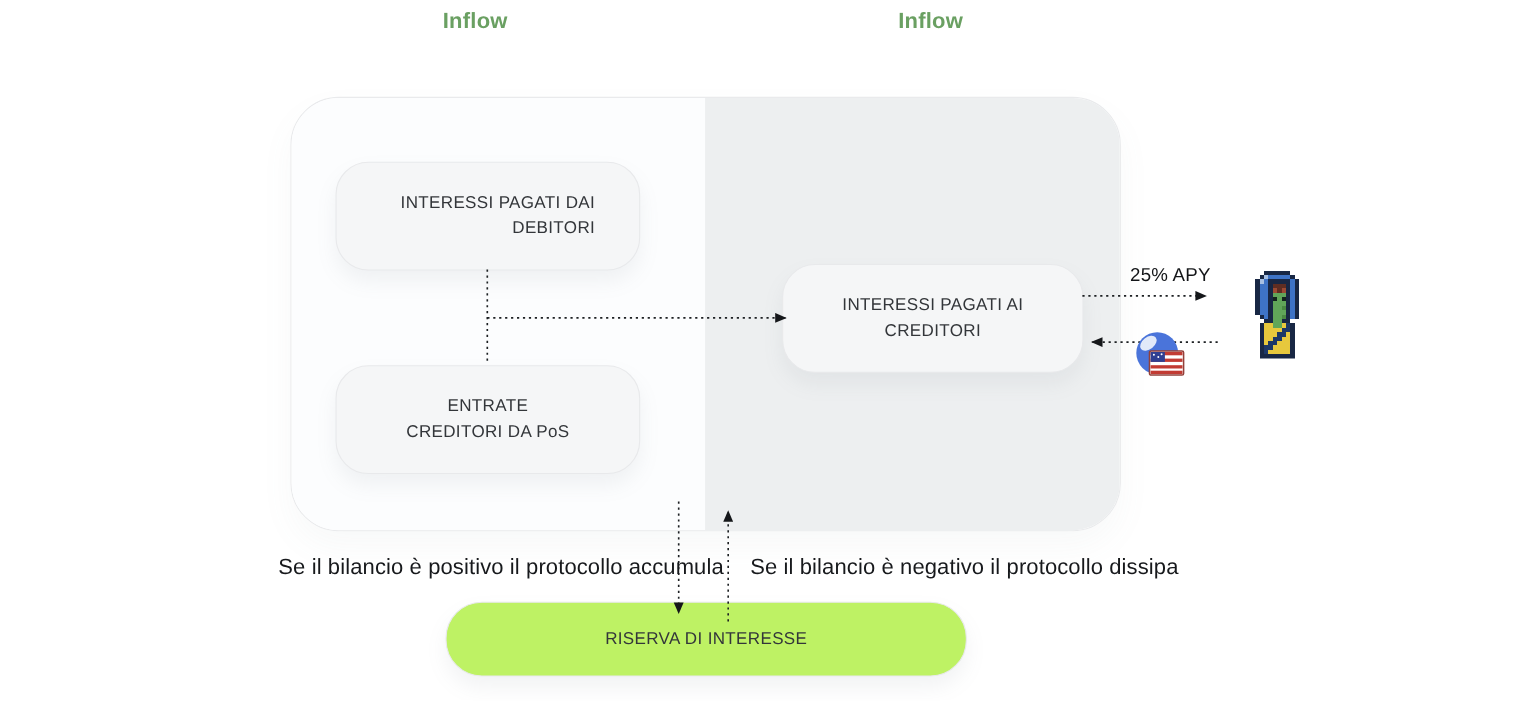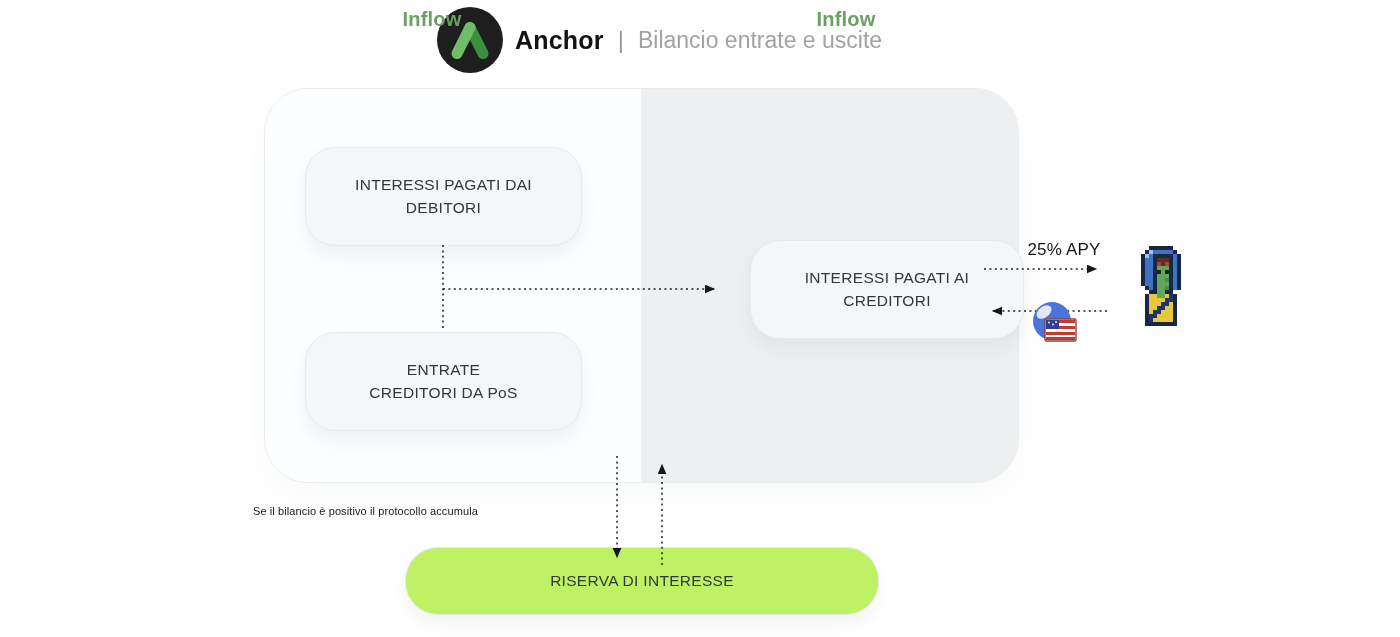--- a/index.html
+++ b/index.html
@@ -29,56 +29,46 @@
   .flow-label.in{left:432px;}
   .flow-label.out{left:846px;}
 
   
   .node{position:absolute;display:flex;align-items:center;justify-content:center;
         background:#f5f6f7;border:1px solid #e8e9eb;border-radius:30px;
         box-shadow:0 10px 18px rgba(130,140,150,.10);
         color:#33363a;font-size:15.5px;letter-spacing:.3px;text-align:center;line-height:1.45;}
   .node span{display:block;}
   #node-debtors{left:305px;top:147px;width:275px;height:97px;}
-  #node-debtors span{max-width:195px;}
+  #node-debtors span{max-width:195px;text-align:right;}
   #node-pos{left:305px;top:332px;width:275px;height:97px;}
   #node-pos span{max-width:162px;}
-  #node-creditors{left:750px;top:240px;width:272px;height:97px;}
+  #node-creditors{left:711px;top:240px;width:272px;height:97px;}
   #node-creditors span{max-width:200px;}
   #node-reserve{left:405px;top:547px;width:472px;height:66px;border-radius:33px;background:#bef264;}
 
   
   .apy{position:absolute;left:1022px;top:240px;width:84px;text-align:center;
        font-size:17px;font-weight:500;color:#131518;letter-spacing:.2px;}
-  .note{position:absolute;top:505px;font-size:11px;color:var(--ink);letter-spacing:.1px;}
+  .note{position:absolute;top:505px;font-size:20px;color:var(--ink);letter-spacing:.1px;}
   .note.pos{left:253px;}
   .note.neg{left:682px;}
 
   
   .ust-icon{position:absolute;left:1031px;top:301px;}
   .punk-icon{position:absolute;left:1137px;top:246px;}
 
   .connectors{position:absolute;left:0;top:0;pointer-events:none;}
   .dash{fill:none;stroke:#1d2023;stroke-width:1.5;stroke-dasharray:2 3.4;}
 </style>
 </head>
 <body>
 
 <div id="canvas">
 
-  <div class="header">
-    <svg class="logo" viewBox="0 0 66 66">
-      <circle cx="33" cy="33" r="33" fill="#1e1e1e"></circle>
-      <path d="M33 20.5 L46 46.5" stroke="#3c8e41" stroke-width="11" stroke-linecap="round" fill="none"></path>
-      <path d="M20 46.5 L33 20.5" stroke="#6fbd69" stroke-width="11" stroke-linecap="round" fill="none"></path>
-    </svg>
-    <span class="brand">Anchor</span>
-    <span class="sep">|</span>
-    <span class="subtitle">Bilancio entrate e uscite</span>
-  </div>
 
   <div class="panel">
     <div class="half inflow"></div>
     <div class="half outflow"></div>
   </div>
   <div class="flow-label in">Inflow</div>
   <div class="flow-label out">Inflow</div>
 
   <div class="node" id="node-debtors">
     <span>INTERESSI PAGATI DAI DEBITORI</span>
@@ -102,20 +92,21 @@
     <path class="dash" d="M443 245 V331"></path>
     <path class="dash" d="M443 289 H714" marker-end="url(#mArr)"></path>
     <path class="dash" d="M984 269 H1096" marker-end="url(#mArr)"></path>
     <path class="dash" d="M1107 311 H993" marker-end="url(#mArr)"></path>
     <path class="dash" d="M617 456 V557" marker-end="url(#mArr)"></path>
     <path class="dash" d="M662 565 V465" marker-end="url(#mArr)"></path>
   </svg>
 
   <div class="apy">25% APY</div>
   <div class="note pos">Se il bilancio è positivo il protocollo accumula</div>
+  <div class="note neg">Se il bilancio è negativo il protocollo dissipa</div>
 
   <svg class="ust-icon" width="48" height="46" viewBox="0 0 48 46">
     <circle cx="21" cy="20" r="19" fill="#4a74da"></circle>
     <ellipse cx="13" cy="11" rx="8.5" ry="5.5" fill="#eef3fc" opacity="0.92" transform="rotate(-38 13 11)"></ellipse>
     <g transform="translate(14,18)">
       <rect x="0" y="0" width="31" height="22" fill="#ffffff" stroke="#93403a" stroke-width="1.4" rx="1.5"></rect>
       <rect x="1" y="1" width="29" height="3" fill="#c23b33"></rect>
       <rect x="1" y="7" width="29" height="3" fill="#c23b33"></rect>
       <rect x="1" y="13" width="29" height="3" fill="#c23b33"></rect>
       <rect x="1" y="18" width="29" height="3" fill="#c23b33"></rect>

